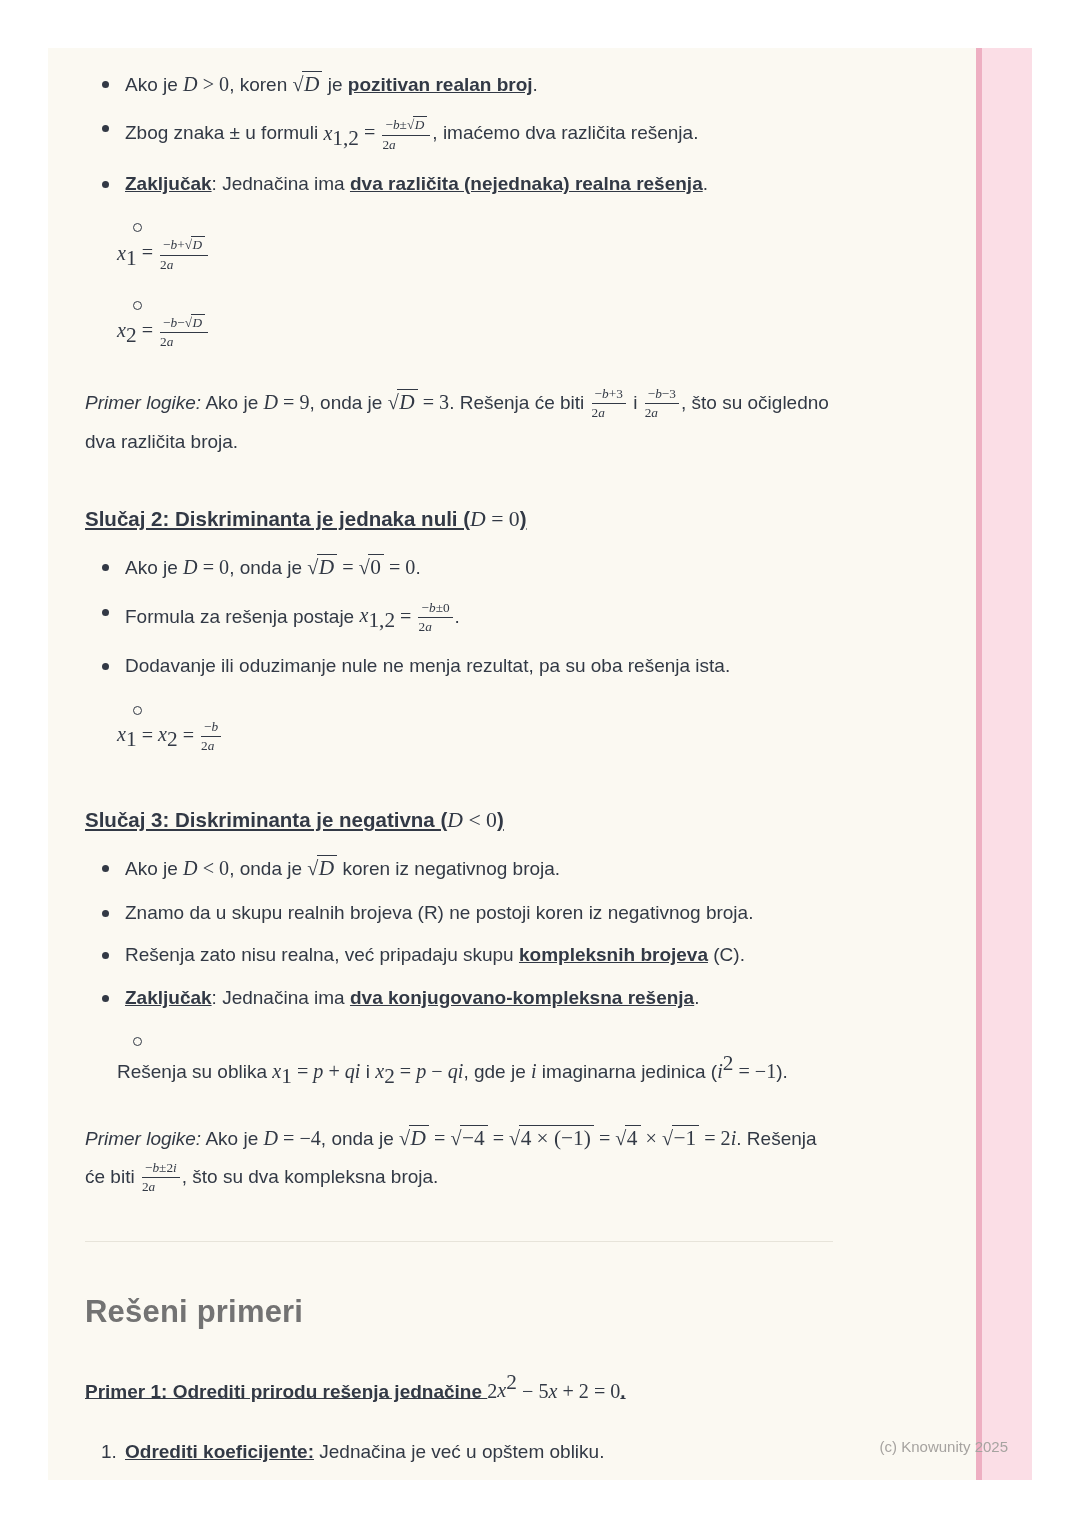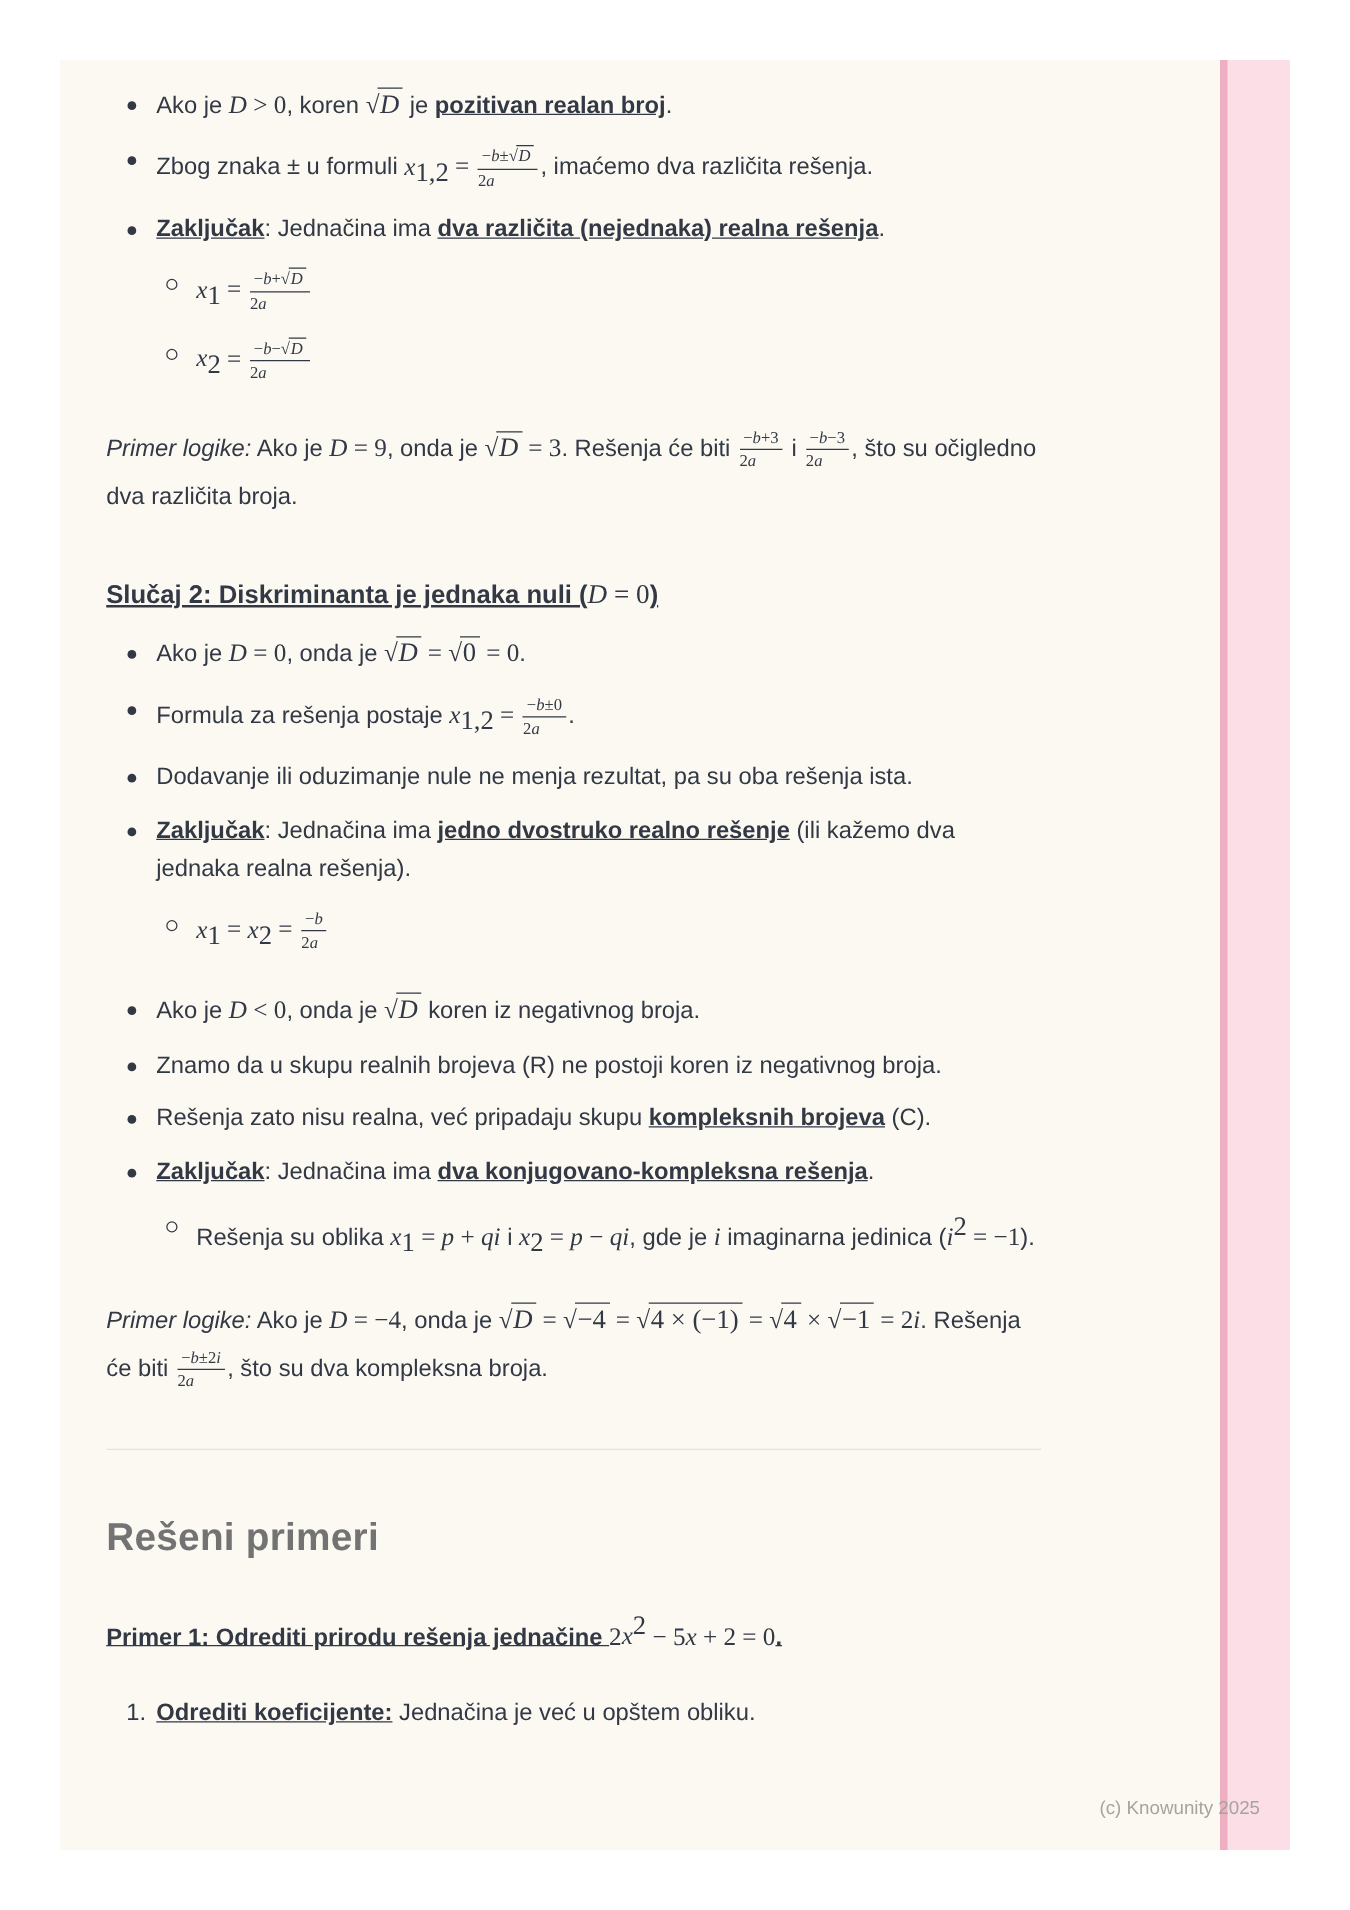--- a/index.html
+++ b/index.html
@@ -20,21 +20,21 @@
     position:absolute;left:37px;top:6px;width:748px;z-index:1;
     font-size:19px;line-height:1.66;
   }
   .p{margin:28px 0;}
   .h3{font-size:20.5px;font-weight:700;margin:44px 0 12px;}
   .h3 .m,.h3 .mn{font-weight:400;}
   .h2{font-size:31px;font-weight:700;color:#737373;margin:44px 0 20px;letter-spacing:.2px;}
   .hr{border-top:1px solid #e7e4da;height:0;margin:42px 0 0;}
   .list{margin:14px 0 26px;}
   .li{display:flex;margin:11px 0;}
-  .li.sub{margin-left:32px;}
+  .li.sub{margin-left:32px;flex-direction:column;}
   .marker-cell{width:40px;flex:none;display:flex;justify-content:center;align-items:flex-start;padding-top:13px;box-sizing:border-box;}
   .disc{width:7px;height:7px;border-radius:50%;background:#323945;display:block;}
   .circ{width:7px;height:7px;border-radius:50%;border:1.5px solid #323945;display:block;box-sizing:content-box;}
   .num-marker{display:block;text-align:left;padding:0 0 0 16px;justify-content:flex-start;}
   .li-body{flex:1;}
   .b{font-weight:700;text-decoration:underline;}
   .i{font-style:italic;}
   .m,.mn,.msub,.msup,.sqrt,.frac{font-family:"Liberation Serif","DejaVu Serif",serif;}
   .m,.mn,.msub,.msup,.sqrt{font-size:1.06em;}
   .m{font-style:italic;}
@@ -106,33 +106,28 @@
             <span class="disc"></span>
           </span>
           <span class="li-body"><span class="txt">Formula za rešenja postaje </span><span class="msub"><span class="m">x</span><sub class="mn">1,2</sub></span><span class="mn"> = </span><span class="frac"><span class="fnum"><span class="mn">−</span><span class="m">b</span><span class="mn">±0</span></span><span class="fden"><span class="mn">2</span><span class="m">a</span></span></span><span class="txt">.</span></span>
         </div>
         <div class="li">
           <span class="marker-cell">
             <span class="disc"></span>
           </span>
           <span class="li-body"><span class="txt">Dodavanje ili oduzimanje nule ne menja rezultat, pa su oba rešenja ista.</span></span>
         </div>
-        <div class="li">
-          <span class="marker-cell">
-            <span class="disc"></span>
-          </span>
-          <span class="li-body"><span class="b">Zaključak</span><span class="txt">: Jednačina ima </span><span class="b">jedno dvostruko realno rešenje</span><span class="txt"> (ili kažemo dva jednaka realna rešenja).</span></span>
-        </div>
         <div class="li sub">
           <span class="marker-cell">
             <span class="circ"></span>
           </span>
           <span class="li-body"><span class="msub"><span class="m">x</span><sub class="mn">1</sub></span><span class="mn"> = </span><span class="msub"><span class="m">x</span><sub class="mn">2</sub></span><span class="mn"> = </span><span class="frac"><span class="fnum"><span class="mn">−</span><span class="m">b</span></span><span class="fden"><span class="mn">2</span><span class="m">a</span></span></span></span>
         </div>
       </div>
+      <div class="h3"><span class="b">Slučaj 3: Diskriminanta je negativna (</span><span class="m">D</span><span class="mn"> &lt; 0</span><span class="b">)</span></div>
       <div class="list ul">
         <div class="li">
           <span class="marker-cell">
             <span class="disc"></span>
           </span>
           <span class="li-body"><span class="txt">Ako je </span><span class="m">D</span><span class="mn"> &lt; 0</span><span class="txt">, onda je </span><span class="sqrt"><span class="srad">√</span><span class="sbody m">D</span></span><span class="txt"> koren iz negativnog broja.</span></span>
         </div>
         <div class="li">
           <span class="marker-cell">
             <span class="disc"></span>

